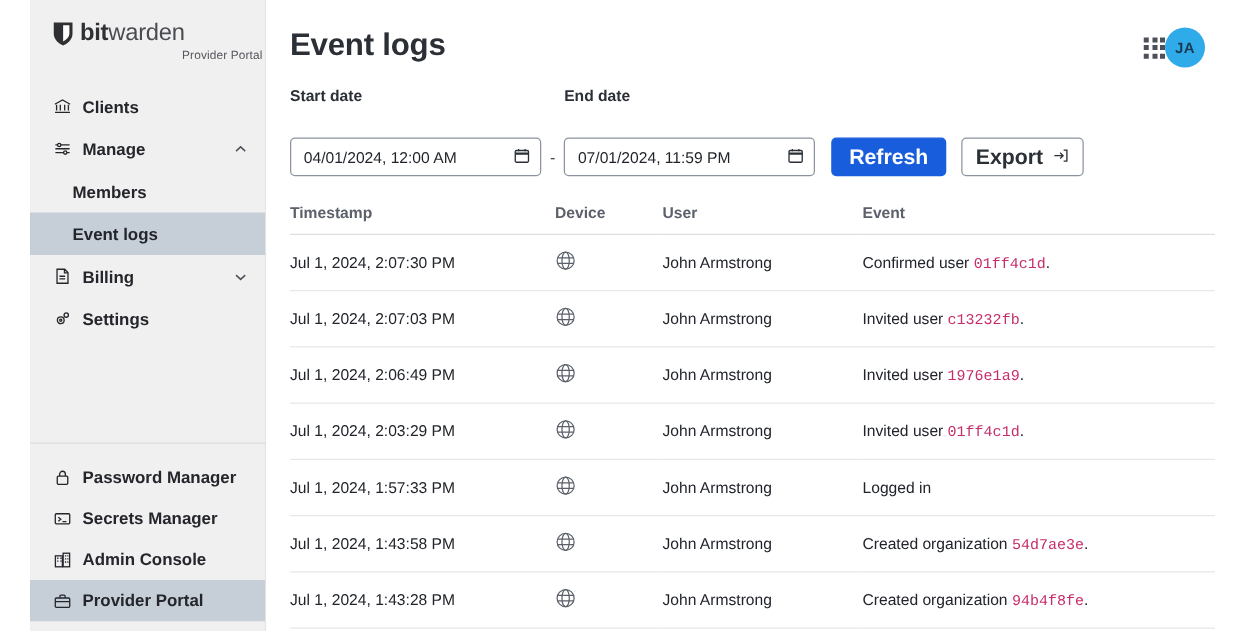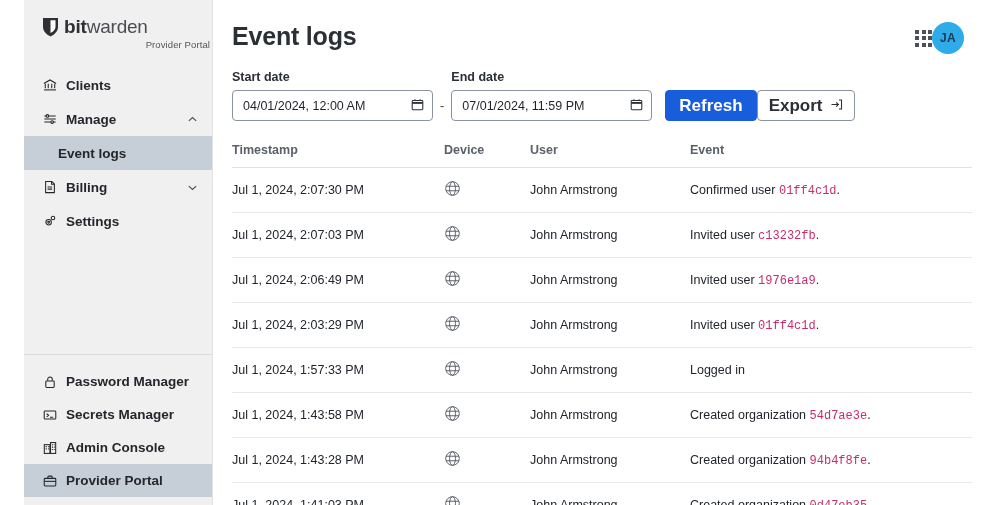--- a/index.html
+++ b/index.html
@@ -160,21 +160,21 @@
     letter-spacing: 0.3px;
   }
 
   
   .filters {
     display: flex;
     align-items: flex-end;
     padding: 16px 0 0 19px;
     gap: 0;
   }
-  .field { display: flex; flex-direction: column; }
+  .field { display: flex; flex-direction: column; gap: 20px; }
   .field-label {
     font-size: 12.5px;
     font-weight: 700;
     color: #2b2f36;
     margin-bottom: 6px;
   }
   .date-input {
     width: 201px;
     height: 31px;
     border: 1px solid #8c93a0;
@@ -211,21 +211,21 @@
     color: #fff;
     border: 1px solid #175ddc;
     padding: 0 13px;
     margin-left: 13px;
   }
   .btn-secondary {
     background: #fff;
     color: #2b2f36;
     border: 1px solid #8c93a0;
     padding: 0 11px;
-    margin-left: 0;
+    margin-left: 12px;
     gap: 7px;
   }
 
   
   .table-wrap { padding: 22px 14px 0 19px; }
   table {
     width: 100%;
     border-collapse: collapse;
     table-layout: fixed;
   }
@@ -298,20 +298,23 @@
           </svg>
         </span>
         <span class="nav-label">Manage</span>
         <span class="chev">
           <svg width="11" height="11" viewBox="0 0 12 12" fill="none" stroke="#4d5059" stroke-width="1.3">
               <path d="M2 7.5 6 3.8l4 3.7"></path>
             </svg>
         </span>
       </div>
 
+      <div class="nav-item sub">
+        <span class="nav-label">Members</span>
+      </div>
 
       <div class="nav-item sub active">
         <span class="nav-label">Event logs</span>
       </div>
 
       <div class="nav-item">
         <span class="nav-icon">
           <svg width="14" height="14" viewBox="0 0 16 16" fill="none" stroke="#24262b" stroke-width="1.2">
             <path d="M3 1.6h7l3 3v9.8H3z"></path>
               <path d="M9.8 1.8v3.1h3"></path>

